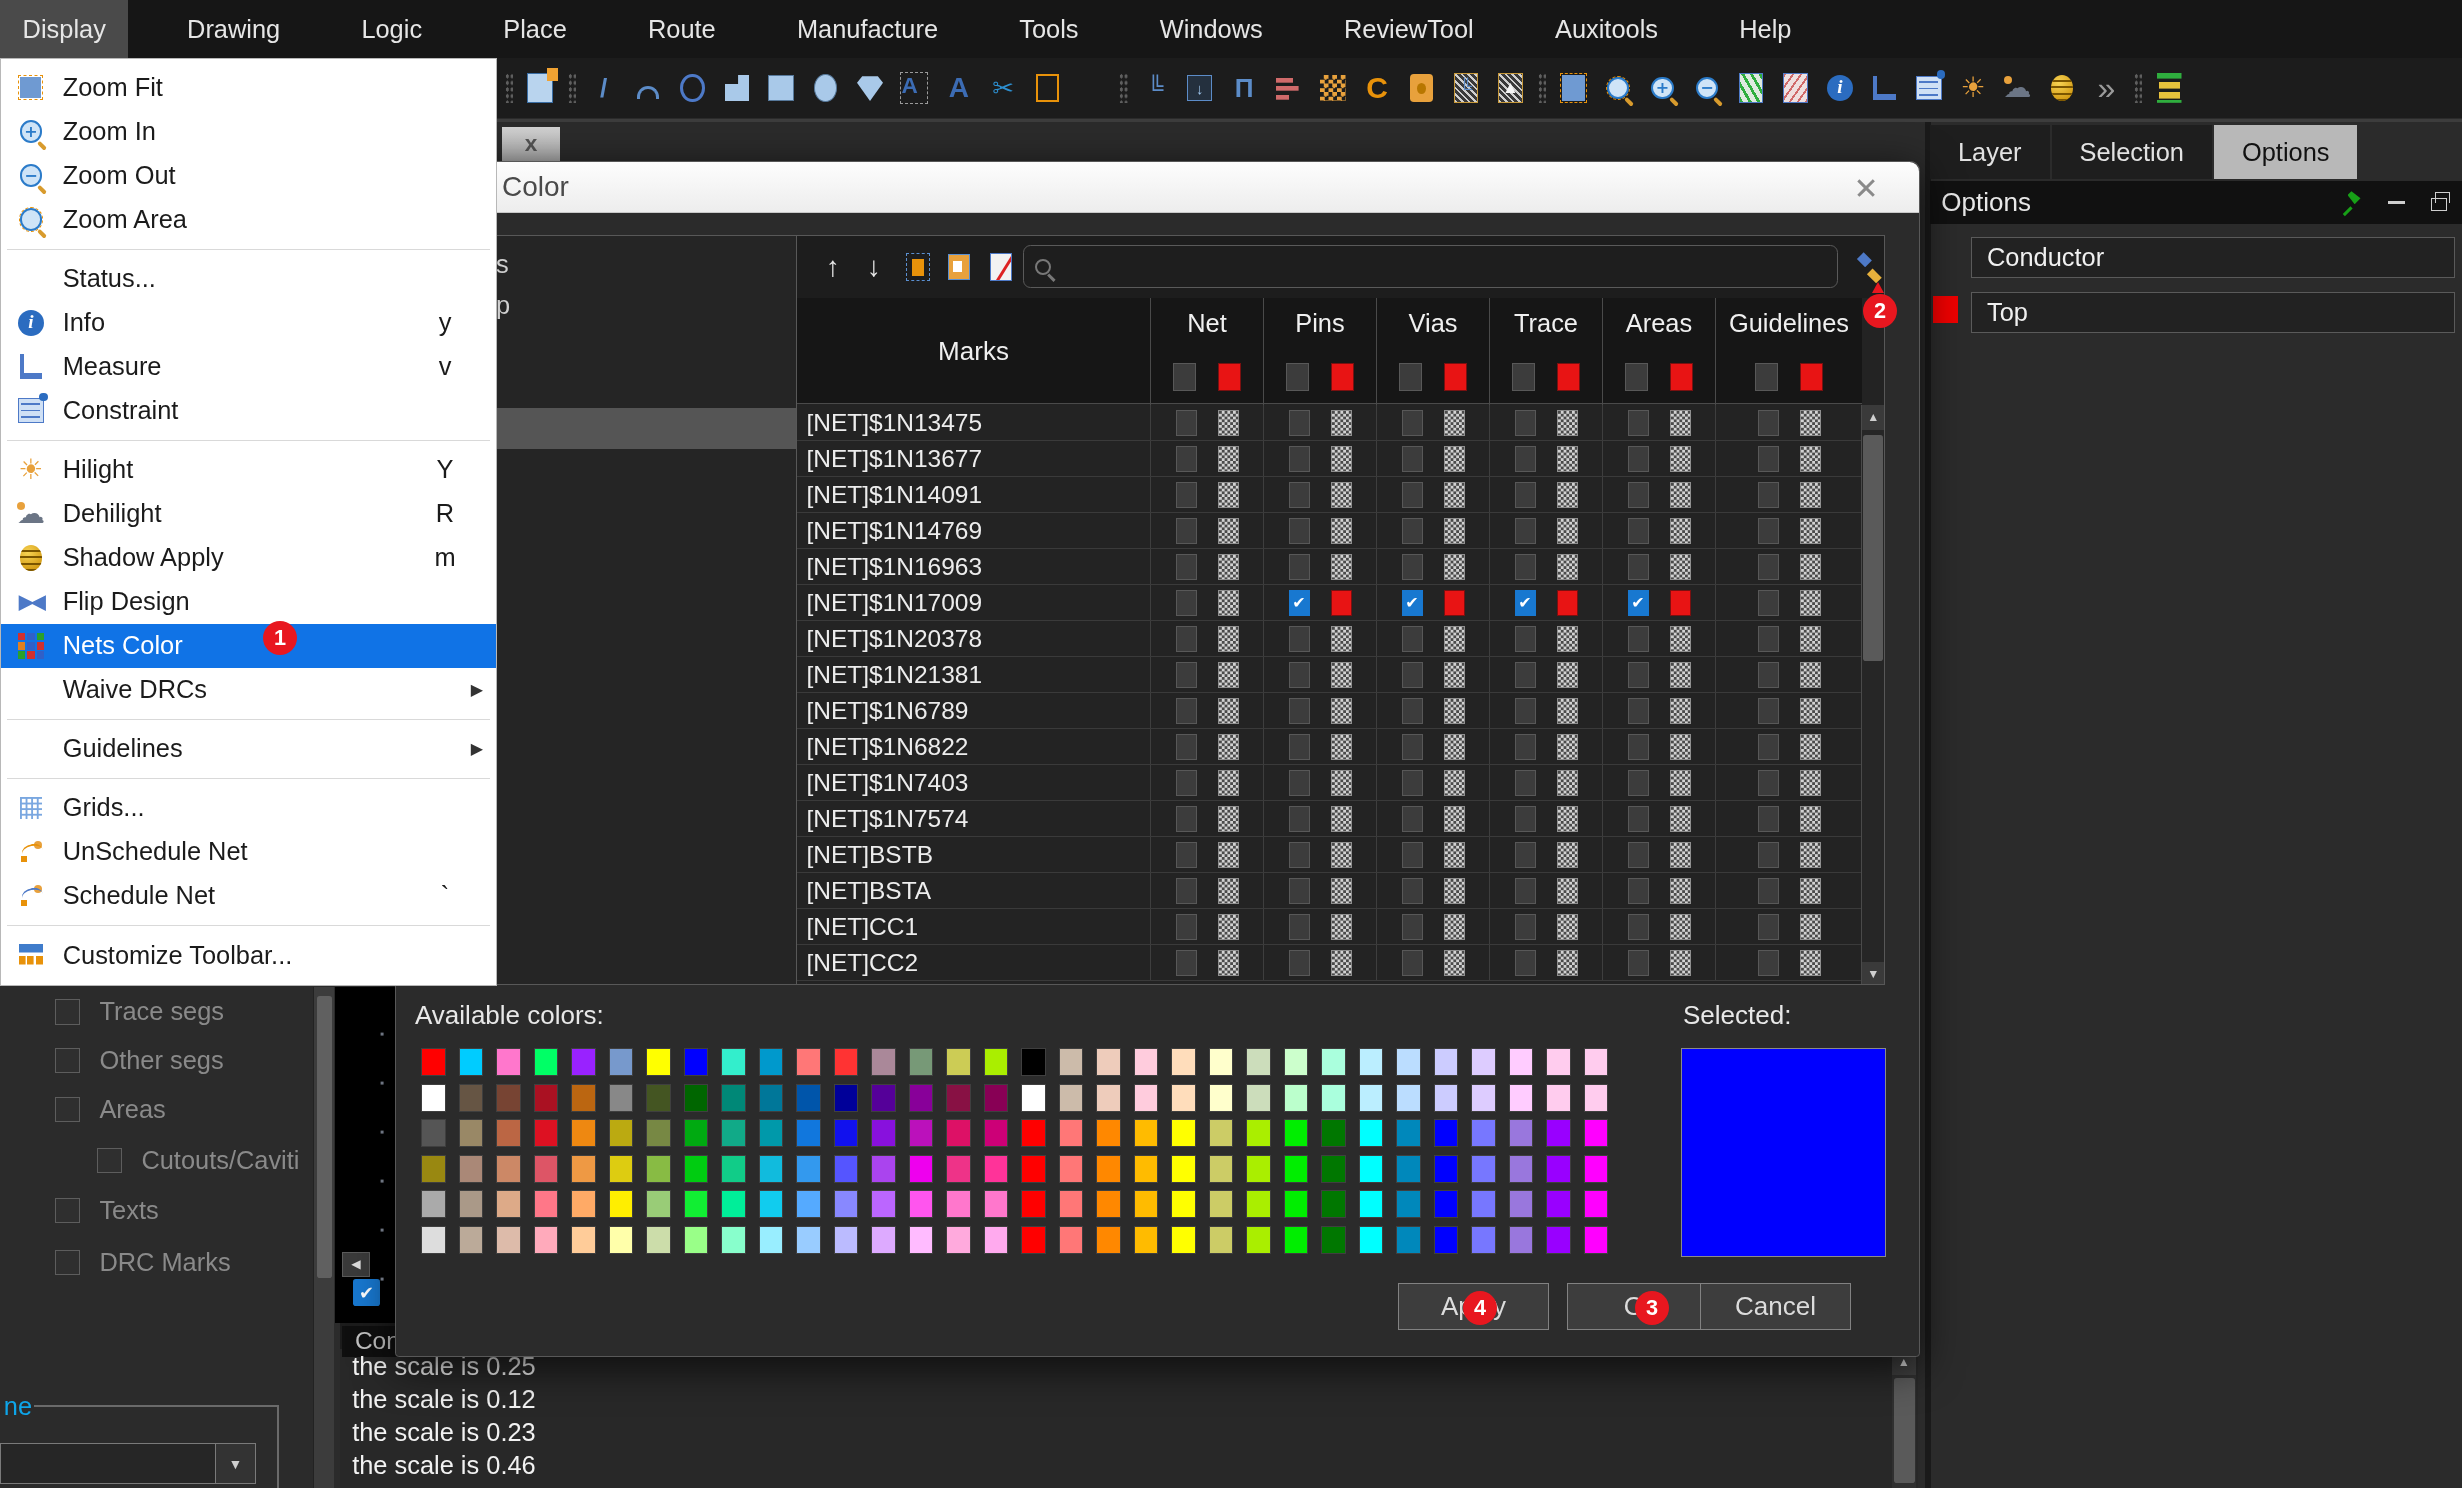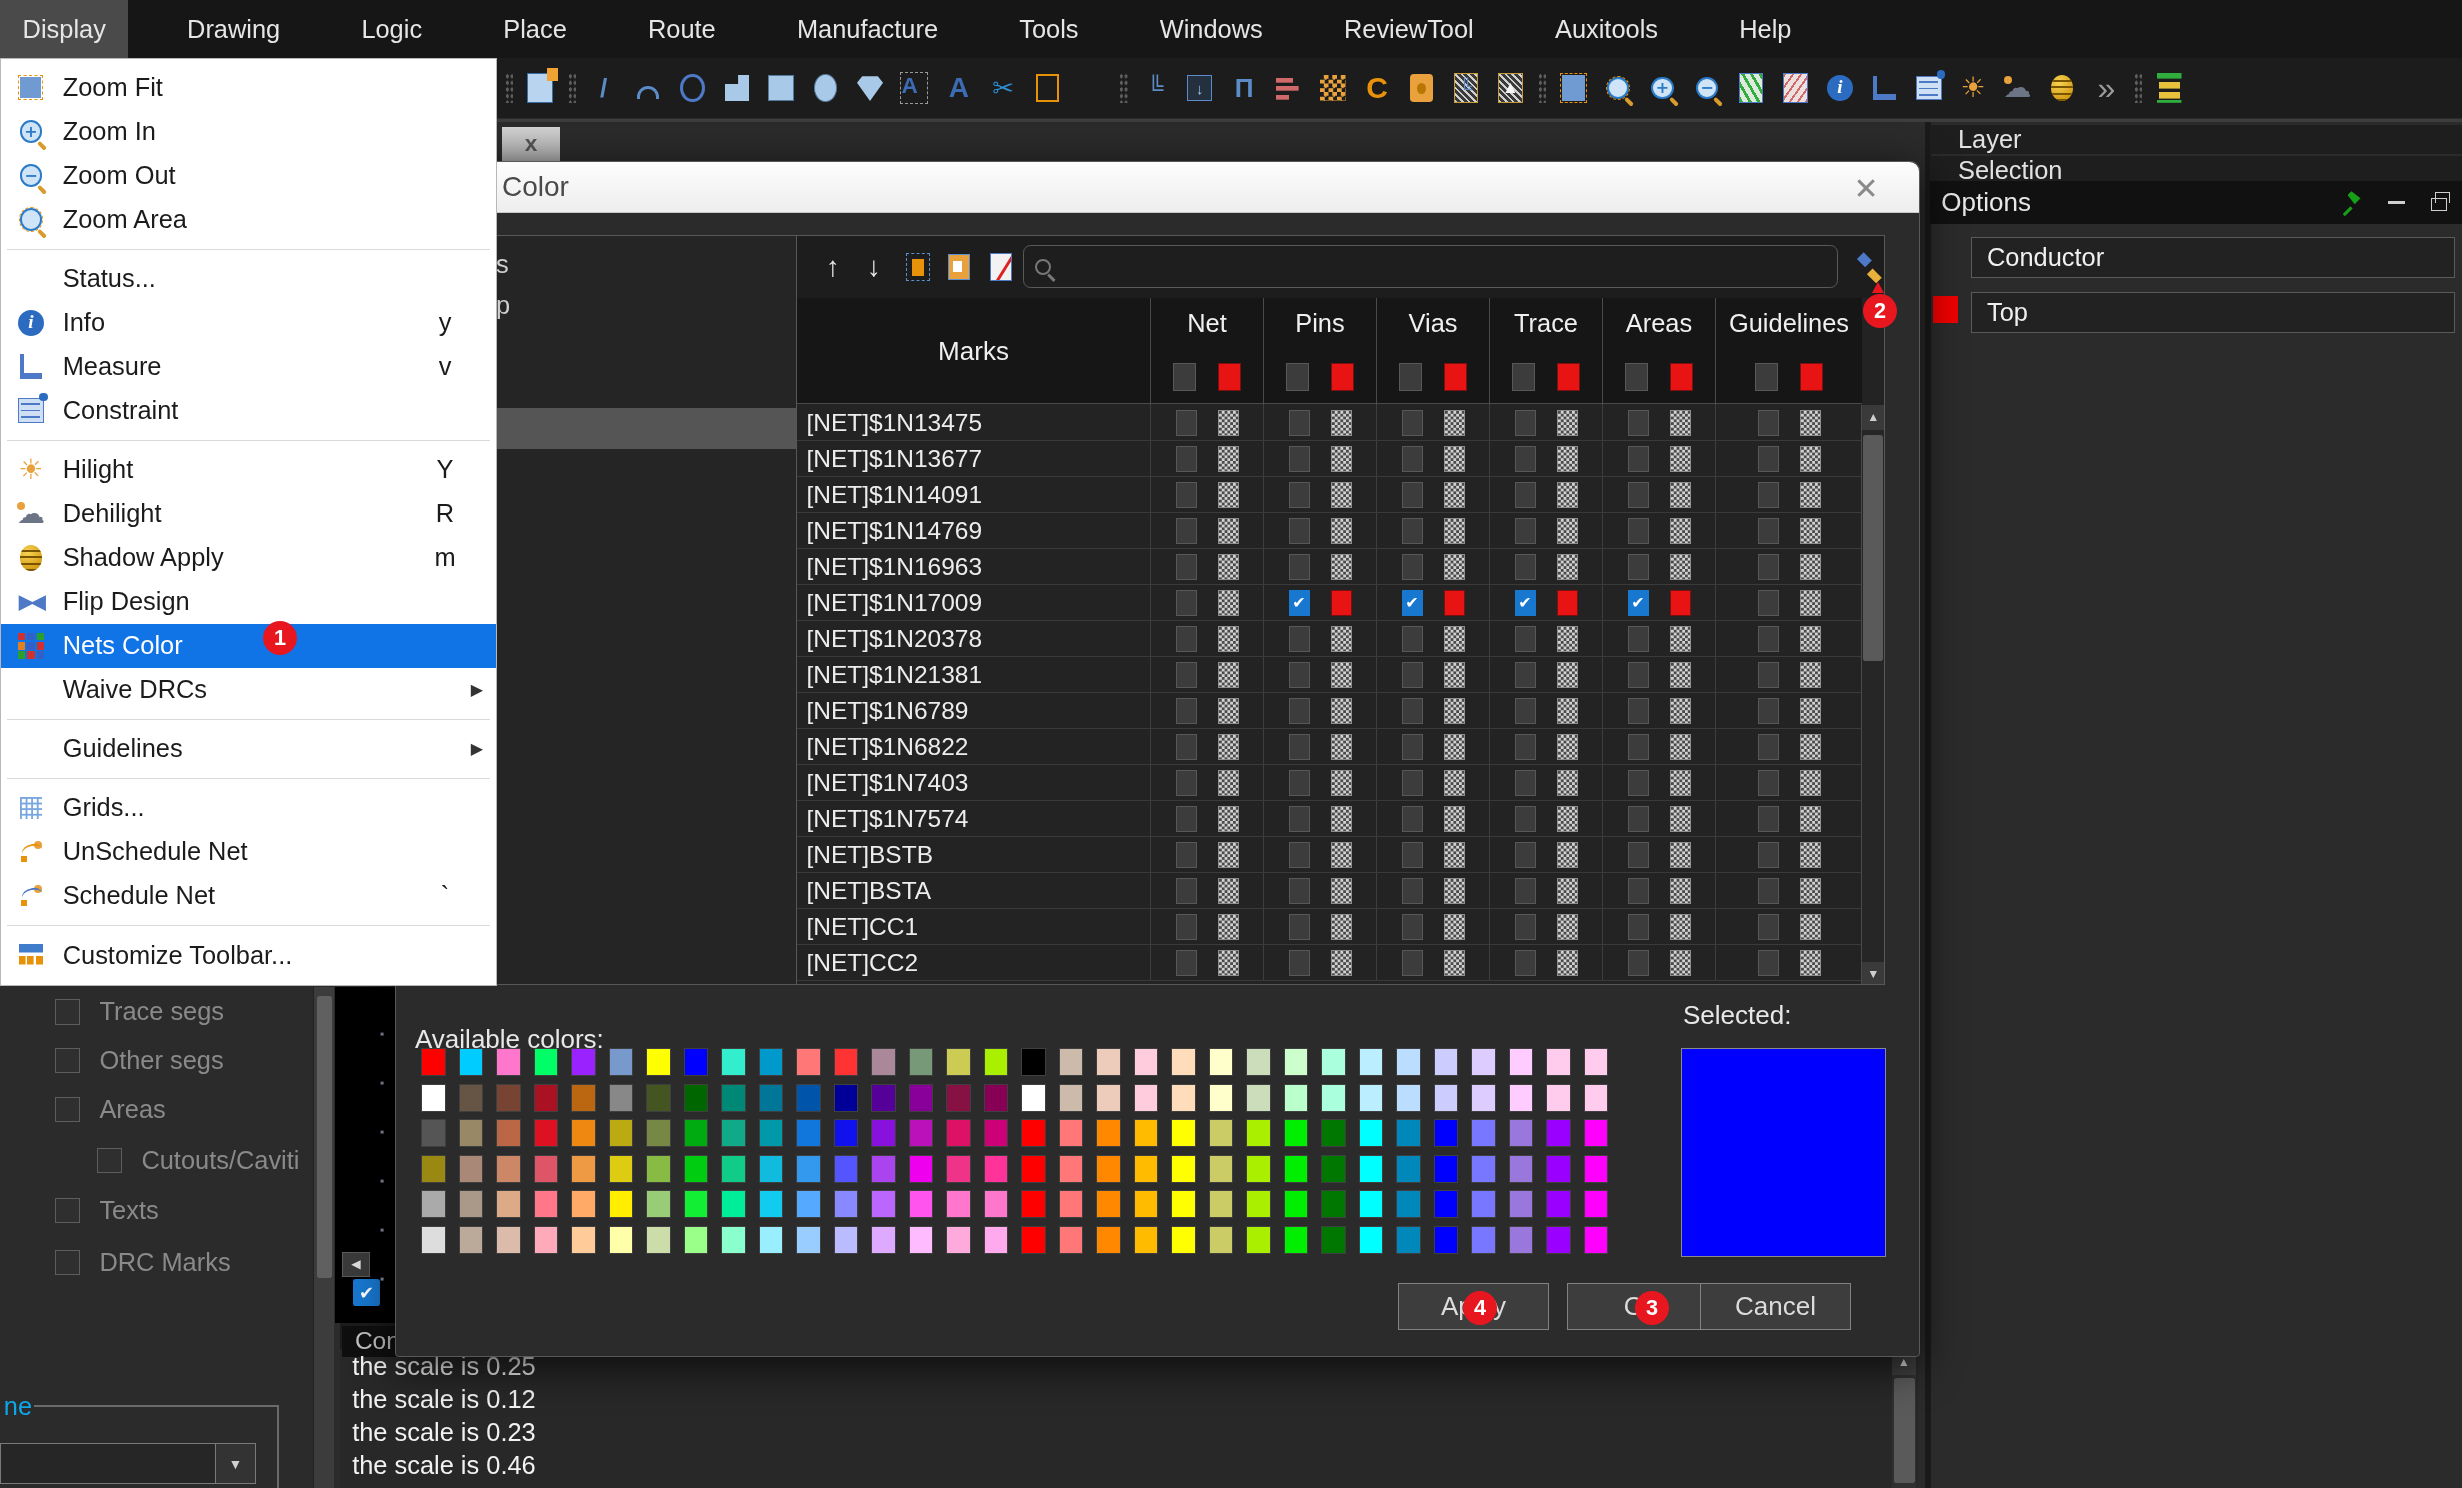--- a/index.html
+++ b/index.html
@@ -122,21 +122,21 @@
   .td-name{display:flex;align-items:center;padding-left:9.4px;font-size:24.5px;color:#ededed;white-space:nowrap;}
   .td-pair{display:flex;align-items:center;justify-content:center;gap:21px;border-left:0.9px solid #3e3e3e;}
   .cb{width:21px;height:26px;background:#3c3c3c;border:0.9px solid #585858;display:flex;align-items:center;justify-content:center;font-size:16px;color:#fff;}
   .cb.on{background:#1878d0;border-color:#1878d0;}
   .dither{width:21px;height:26px;border:1.9px solid #8f8f8f;background:repeating-conic-gradient(#d2d2d2 0% 25%,#4a4a4a 0% 50%) 0 0/5.6px 5.6px;}
   .redsw{width:21px;height:26px;background:#e81414;border:0.9px solid #7a1010;}
   .cb.hd,.dither.hd,.redsw.hd{width:22.6px;height:28px;}
   .vscroll{position:absolute;right:0;top:169px;width:23.5px;height:581px;background:#262626;border-left:0.9px solid #4a4a4a;}
   .vs-btn{position:absolute;left:0;width:23.5px;height:24.5px;background:#3a3a3a;color:#cfcfcf;font-size:12.2px;display:flex;align-items:center;justify-content:center;}
   .vs-thumb{position:absolute;left:1.9px;top:30px;width:20px;height:226px;background:#5a5a5a;border-radius:2.8px;}
-  .pal-label{position:absolute;left:19px;top:838px;font-size:26px;color:#e8e8e8;margin-top:24px;}
+  .pal-label{position:absolute;left:19px;top:838px;font-size:26px;color:#e8e8e8;}
   .palette{position:absolute;left:25.4px;top:886px;display:grid;grid-template-columns:repeat(32,24.5px);grid-auto-rows:28px;gap:7.5px 13px;}
   .pswatch{border:1.9px solid #3f3f3f;}
   .sel-label{position:absolute;left:1287px;top:838px;font-size:26px;color:#e8e8e8;}
   .sel-swatch{position:absolute;left:1285px;top:886px;width:205px;height:209px;border:1.9px solid #8a8a8a;}
   .dbtn{position:absolute;top:1121px;width:151px;height:47px;background:#3d3d3d;border:1.9px solid #828282;color:#dcdcdc;font-size:26px;display:flex;align-items:center;justify-content:center;font-family:"Liberation Sans",sans-serif;}
   
   .badge{position:absolute;width:34px;height:34px;border-radius:50%;background:#e8171f;color:#fff;font-size:21.7px;font-weight:bold;display:flex;align-items:center;justify-content:center;z-index:60;}
   .badge-arrow{position:absolute;z-index:60;width:0;height:0;border-left:6.6px solid transparent;border-right:6.6px solid transparent;border-bottom:11.3px solid #e8171f;}
   
   .checklist{position:absolute;left:0;top:987px;width:311px;height:502px;background:#2b2b2b;}
@@ -158,21 +158,21 @@
   .console{position:absolute;left:340px;top:1323px;width:1578px;height:166px;background:#282828;z-index:4;}
   .console-head{position:absolute;left:0;top:0;width:100%;height:26px;background:#1c1c1c;}
   .console-tab{position:absolute;left:1.9px;top:2.8px;width:146px;height:31px;background:#0f0f0f;color:#c2c2c2;font-size:24.5px;display:flex;align-items:center;padding-left:13px;}
   .console-lines{position:absolute;left:12.2px;top:27px;width:1507px;}
   .cline{height:33px;font-size:25.4px;color:#f2f2f2;display:flex;align-items:center;}
   .con-scroll{position:absolute;right:1.9px;top:27px;width:24.5px;height:138px;background:#303030;}
   .con-up{position:absolute;left:0;top:0;width:24.5px;height:24.5px;background:#3f3f3f;color:#d5d5d5;font-size:12.2px;display:flex;align-items:center;justify-content:center;}
   .con-thumb{position:absolute;left:1.9px;top:28px;width:21px;height:105px;background:#5a5a5a;border-radius:2.8px;}
   
   .rsep{position:absolute;left:1925px;top:122px;width:5.6px;height:1366px;background:#1a1a1a;}
-  .rtabs{position:absolute;left:1930px;top:125px;width:532px;height:54px;display:flex;gap:2px;flex-direction:column;}
+  .rtabs{position:absolute;left:1930px;top:125px;width:532px;height:54px;display:flex;gap:2px;}
   .rtab{padding:0 28px;display:flex;align-items:center;font-size:25.4px;background:#1e1e1e;color:#e2e2e2;}
   .rtab.active{background:#b8b8b8;color:#111;}
   .rhead{position:absolute;left:1930px;top:181px;width:532px;height:43px;background:#111;display:flex;align-items:center;}
   .rhead .rtitle{margin-left:11.3px;font-size:26px;color:#e8e8e8;flex:1;}
   .pin{position:relative;width:24.5px;height:24.5px;margin-right:22.6px;}
   .pin::before{content:"";position:absolute;left:6.6px;top:0.9px;width:13px;height:13px;background:#17a017;clip-path:polygon(30% 0,100% 55%,55% 100%,0 30%);}
   .pin::after{content:"";position:absolute;left:0.9px;bottom:1.9px;width:11.3px;height:2.8px;background:#17a017;transform:rotate(135deg);}
   .minimize{width:17px;height:3.8px;background:#cfcfcf;margin-right:26px;}
   .restore{position:relative;width:16px;height:13px;border:1.9px solid #cfcfcf;margin-right:15px;margin-top:4.7px;}
   .restore::before{content:"";position:absolute;left:2.8px;top:-7.5px;width:13px;height:10.4px;border:1.9px solid #cfcfcf;border-bottom:none;}

